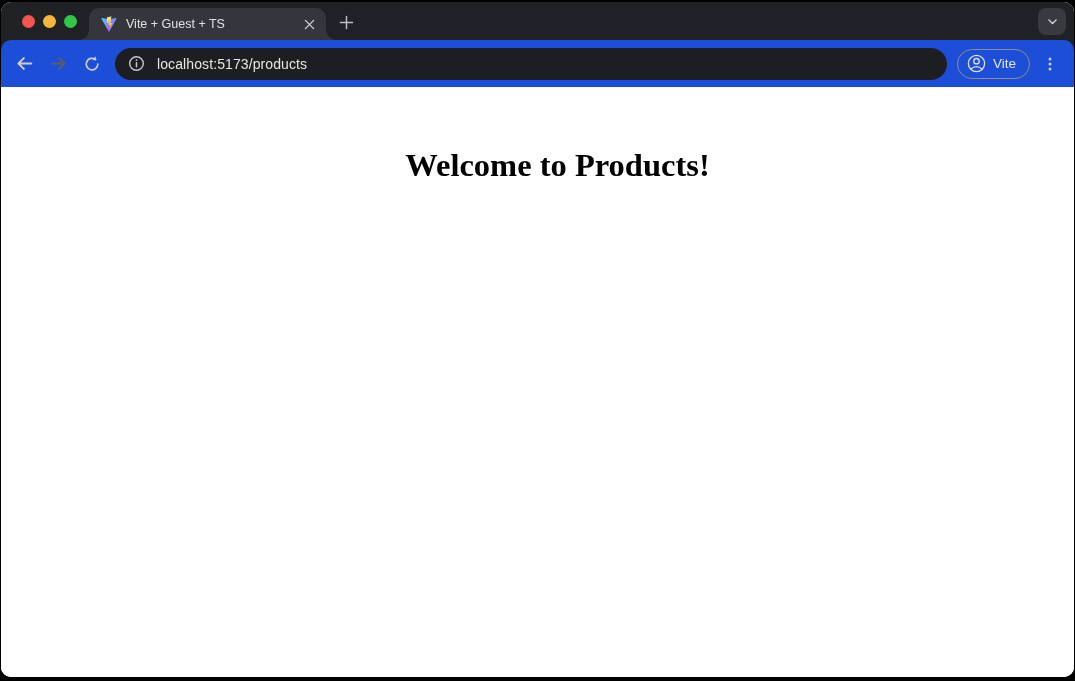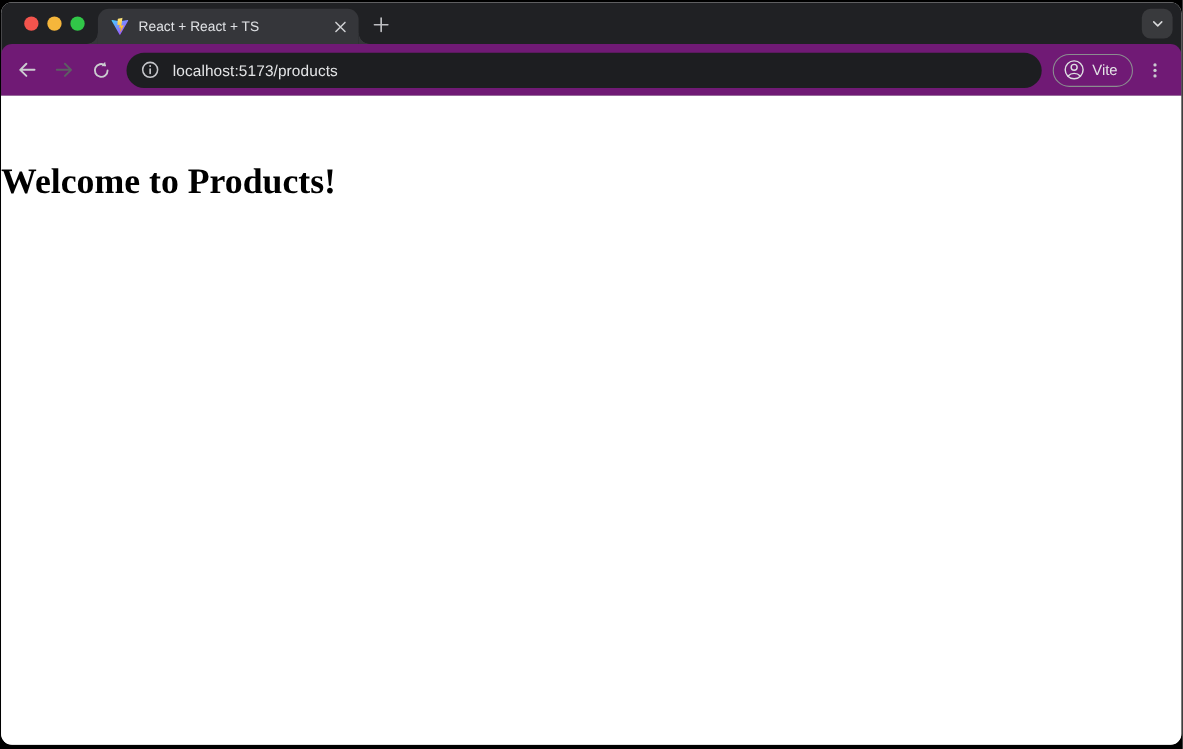--- a/index.html
+++ b/index.html
@@ -36,21 +36,21 @@
     align-items: center; justify-content: center; cursor: pointer; }
 
   .newtab-btn { position: absolute; left: 333px; top: 8px; width: 24px; height: 24px;
     border-radius: 6px; display: flex; align-items: center; justify-content: center;
     cursor: pointer; }
   .tabsearch-btn { position: absolute; right: 8px; top: 6px; width: 28px; height: 27px;
     background: #393a3d; border-radius: 8px; display: flex; align-items: center;
     justify-content: center; cursor: pointer; }
 
   
-  .toolbar { height: 47px; background: #701a75; border-radius: 10px 10px 0 0;
+  .toolbar { height: 47px; background: #1d4ed8; border-radius: 10px 10px 0 0;
     display: flex; align-items: center; padding: 0 10px 0 6px; }
   .nav-btn { width: 34px; height: 34px; border-radius: 50%; display: flex;
     align-items: center; justify-content: center; cursor: pointer; flex: none; }
   .nav-btn.disabled { cursor: default; }
 
   .omnibox { flex: 1; height: 32px; margin: 0 10px 0 6px; background: #1d1e21;
     border-radius: 16px; display: flex; align-items: center; padding: 0 14px;
     cursor: text; }
   .site-info { width: 26px; height: 26px; margin-left: -6px; border-radius: 50%;
     display: flex; align-items: center; justify-content: center; cursor: pointer;
@@ -60,22 +60,22 @@
 
   .profile-chip { height: 30px; border: 1px solid #8b8c90; border-radius: 15px;
     display: flex; align-items: center; gap: 6px; padding: 0 13px 0 8px;
     color: #e4e5e7; font-size: 13.5px; cursor: pointer; flex: none; }
   .menu-btn { width: 28px; height: 34px; margin-left: 6px; display: flex;
     align-items: center; justify-content: center; cursor: pointer; flex: none;
     border-radius: 50%; }
 
   
   .content { flex: 1; background: #ffffff; overflow: auto; }
-  .content h1 { margin-top: 60px; color: #000;
-    font-family: "Liberation Serif", serif; font-weight: bold; font-size: 32.5px; }
+  .content h1 { margin-top: 60px; text-align: center; color: #000;
+    font-family: "Liberation Serif", serif; font-weight: bold; font-size: 32.5px; margin-left: 40px; }
 
   svg { display: block; }
 </style>
 </head>
 <body>
 
 <div class="window">
 
   <div class="chrome-top">
 
@@ -97,21 +97,21 @@
               </linearGradient>
               <linearGradient id="vg2" x1="0" y1="0" x2="0" y2="1">
                 <stop offset="0" stop-color="#ffea83"></stop>
                   <stop offset="1" stop-color="#ffa800"></stop>
               </linearGradient>
             </defs>
             <path d="M31 5.5 L16.8 30.9 a0.9 0.9 0 0 1 -1.6 0 L1 5.5 a0.9 0.9 0 0 1 1 -1.3 L15.7 6.6 a1.5 1.5 0 0 0 .6 0 L30 4.2 a0.9 0.9 0 0 1 1 1.3 Z" fill="url(#vg1)"></path>
             <path d="M22.5 0.3 L12.5 2.3 a0.5 0.5 0 0 0 -.4.5 l-.6 10.4 a0.5 0.5 0 0 0 .6.5 l2.8-.6 a0.5 0.5 0 0 1 .6.6 l-.8 4 a0.5 0.5 0 0 0 .7.6 l1.7-.5 a0.5 0.5 0 0 1 .7.6 L16.5 25 a0.5 0.5 0 0 0 .9.4 l.2-.3 5.2-10.4 a0.5 0.5 0 0 0 -.6-.7 l-2.9.6 a0.5 0.5 0 0 1 -.6-.6 l1.9-13.1 a0.5 0.5 0 0 0 -.1-.6 Z" fill="url(#vg2)"></path>
           </svg>
         </span>
-        <span class="tab-title">React + React + TS</span>
+        <span class="tab-title">Vite + Guest + TS</span>
         <span class="tab-close">
           <svg width="11" height="11" viewBox="0 0 12 12">
             <path d="M1.5 1.5 L10.5 10.5 M10.5 1.5 L1.5 10.5" stroke="#cfd0d3" stroke-width="1.5" stroke-linecap="round"></path>
           </svg>
         </span>
       </div>
 
       <div class="newtab-btn">
         <span>
           <svg width="15" height="15" viewBox="0 0 16 16">

